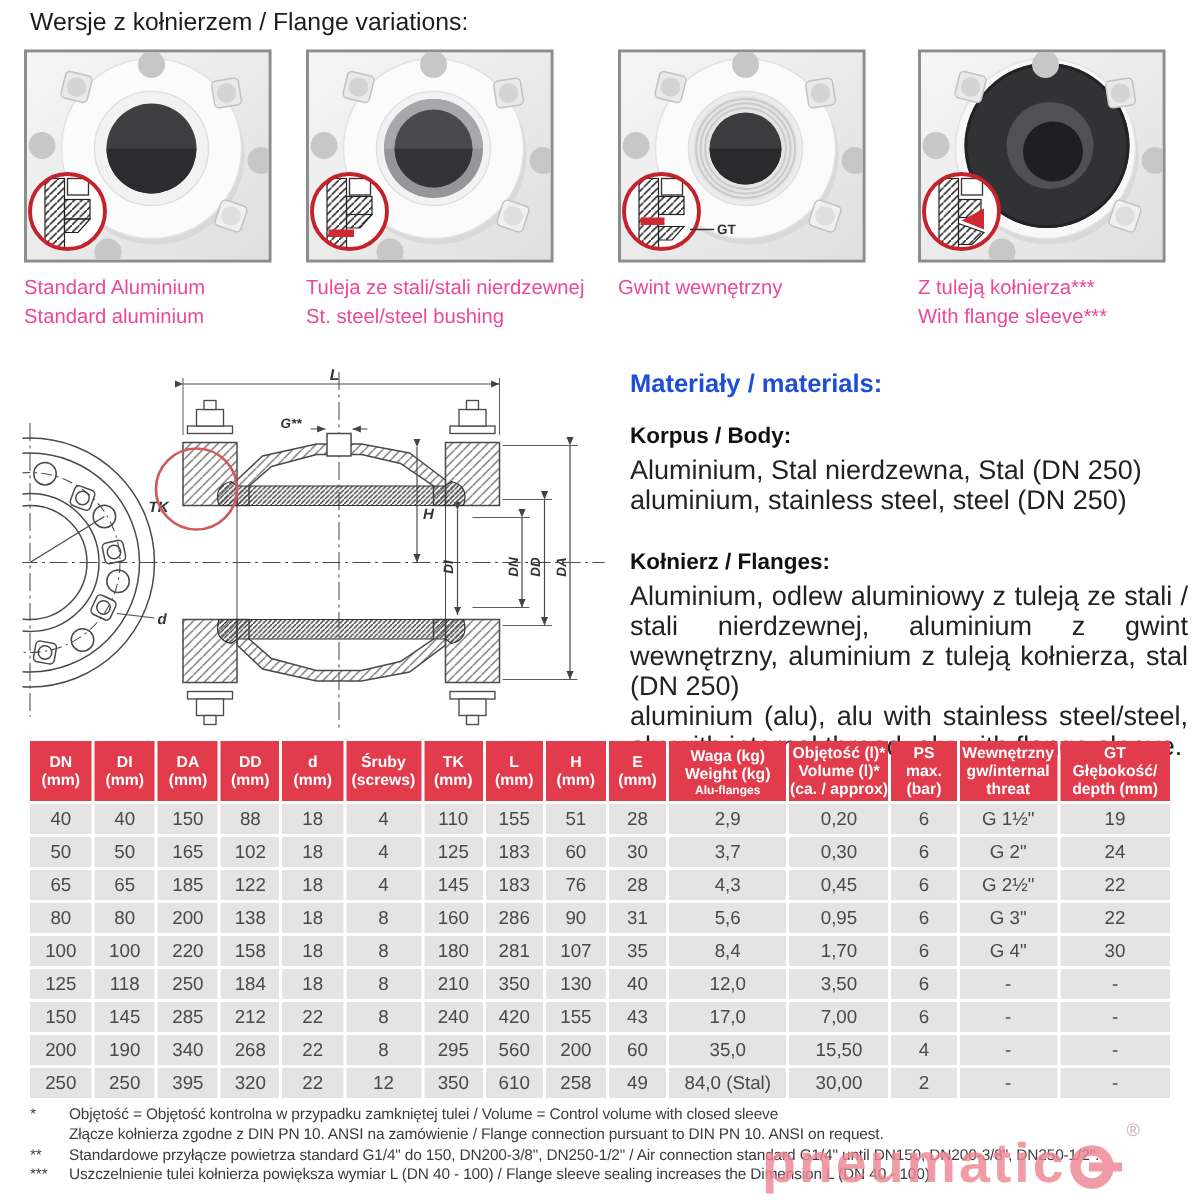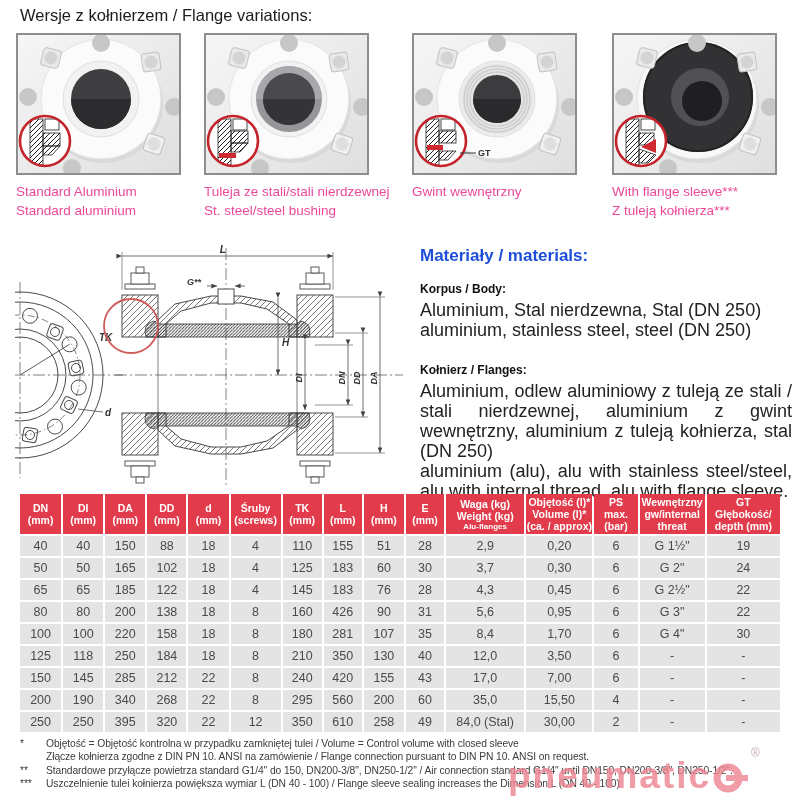--- a/index.html
+++ b/index.html
@@ -15,21 +15,21 @@
   .photo-fig svg { display:block; }
   .caption { margin-top:7px; font-size:13.5px; line-height:19px; color:#ec4899; white-space:nowrap; }
 
   
   .drawing { position:absolute; left:15px; top:240px; }
   .drawing text { font-family:"Liberation Sans", sans-serif; font-style:italic; font-weight:bold; fill:#333; }
 
   
   .materials { position:absolute; left:420px; top:246px; width:372px; }
   .materials h2 { font-size:17px; font-weight:bold; margin-bottom:16px; color:#1d4ed8; }
-  .materials h3 { font-size:12px; font-weight:bold; margin:12px 0 4px; color:#111; }
+  .materials h3 { font-size:15px; font-weight:bold; margin:12px 0 4px; color:#111; }
   .materials p { font-size:18px; line-height:20px; color:#222; }
   .materials p.just { text-align:justify; }
 
   
   table.dims { position:absolute; left:18px; top:492px; width:764px;
                border-collapse:separate; border-spacing:2px; table-layout:fixed; }
   table.dims th { background:#e23b4b; color:#ffffff; font-size:10.5px; font-weight:600;
                   line-height:12px; height:40px; vertical-align:middle; text-align:center; padding:1px 0; }
   table.dims th .hdr-tiny { font-size:8px; line-height:9px; }
   table.dims td { background:#e4e4e5; color:#4a4a4a; font-size:12.5px; height:20px;
@@ -231,22 +231,22 @@
           <rect x="25" y="98" width="15" height="12" fill="url(#hatchP)" stroke="#222" stroke-width="0.8"></rect>
           <rect x="27" y="84" width="14" height="11" fill="none" stroke="#333" stroke-width="0.9"></rect>
           <path d="M27,112 L42,104 L42,118 Z" fill="#cf2a31"></path>
           <path d="M25,114 L42,120 L34,128 L25,128 Z" fill="url(#hatchP)" stroke="#222" stroke-width="0.8"></path>
         </g>
         <circle cx="27" cy="106" r="25" fill="none" stroke="#c4232b" stroke-width="2.6"></circle>
       </g>
     </svg>
   </div>
   <figcaption class="caption">
+    <div>Z tuleją kołnierza***</div>
     <div>With flange sleeve***</div>
-    <div>Z tuleją kołnierza***</div>
   </figcaption>
 </figure>
 
 <svg class="drawing" viewBox="0 0 392 252" width="392" height="252">
 
   <g stroke="#4a4a4a" fill="none" stroke-width="1">
     <circle cx="5" cy="135" r="83"></circle>
     <circle cx="5" cy="135" r="73"></circle>
     <circle cx="5" cy="135" r="60" stroke-dasharray="7 3 1.5 3" stroke-width="0.7"></circle>
     <circle cx="5" cy="135" r="46"></circle>
@@ -492,21 +492,21 @@
         <td>22</td>
       </tr>
       <tr>
         <td>80</td>
         <td>80</td>
         <td>200</td>
         <td>138</td>
         <td>18</td>
         <td>8</td>
         <td>160</td>
-        <td>426</td>
+        <td>286</td>
         <td>90</td>
         <td>31</td>
         <td>5,6</td>
         <td>0,95</td>
         <td>6</td>
         <td>G 3"</td>
         <td>22</td>
       </tr>
       <tr>
         <td>100</td>

